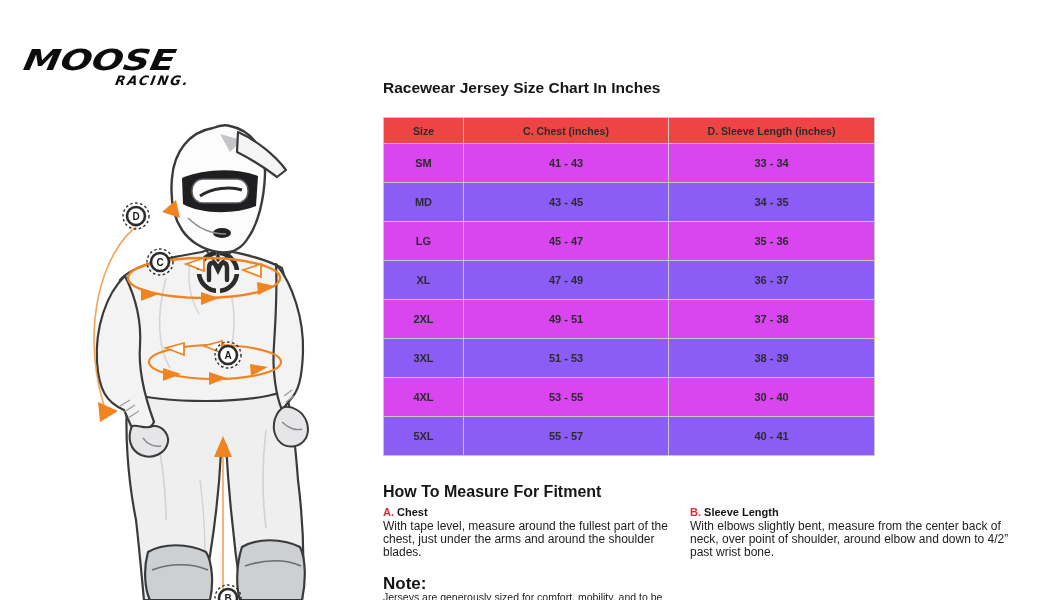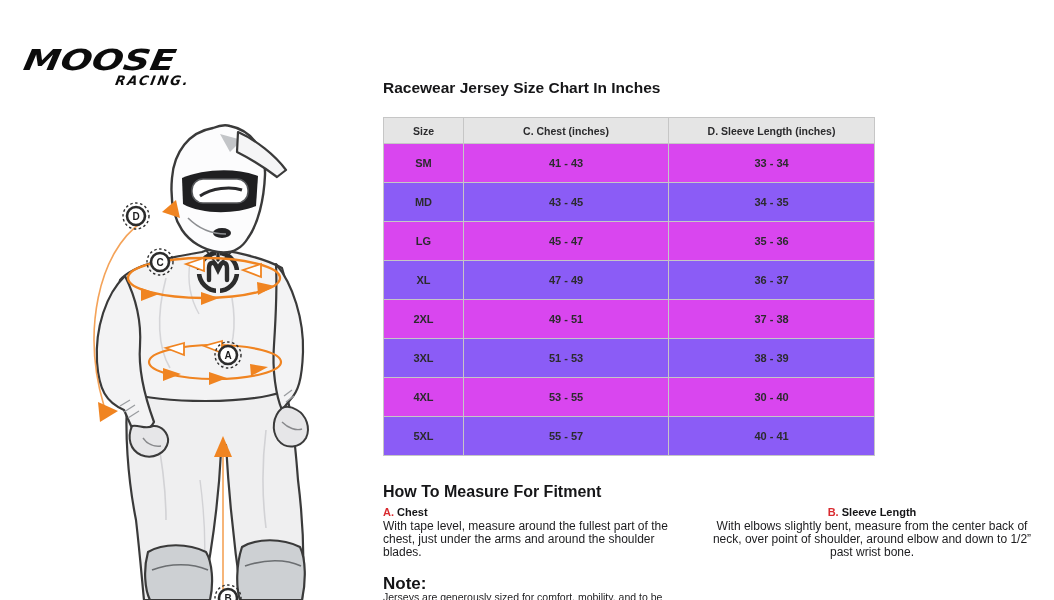--- a/index.html
+++ b/index.html
@@ -26,30 +26,30 @@
   
   .rider { position:absolute; left:70px; top:100px; width:290px; height:500px; }
   
   .content { position:absolute; left:383px; top:78px; width:660px; }
   .chart-title { font-size:15.5px; font-weight:bold; color:#161618; line-height:19px; margin-bottom:20px; }
   table.size-table { border-collapse:collapse; width:491px; table-layout:fixed; }
   .size-table th, .size-table td {
     border:1px solid #c6c6c6; text-align:center; vertical-align:middle;
     font-weight:bold; color:#2b2b2d;
   }
-  .size-table thead th { height:26px; background:#e5e5e5; font-size:10.5px; }
+  .size-table thead th { height:26px; background:#ef4444; font-size:10.5px; }
   .size-table td { height:39px; font-size:11px; background:#8b5cf6; }
   .size-table tr.alt td { background:#d946ef; }
   .col-size { width:80px; }
   .col-chest { width:205px; }
   .col-sleeve { width:206px; }
   .fitment-title { font-size:16px; font-weight:bold; color:#161618; line-height:19px; margin-top:26px; }
   .fit-cols { display:flex; margin-top:4px; }
   .fit-col-a { width:295px; }
-  .fit-col-b { width:330px; margin-left:29px;text-align:center; }
+  .fit-col-b { width:330px; margin-left:12px; }
   .fit-label { font-size:11px; font-weight:bold; color:#141416; line-height:14px; }
   .red-letter { color:#d92b30; }
   .fit-text { font-size:12px; line-height:13px; color:#1c1c1e; margin-top:1px; }
   .note-block { margin-top:18px; width:300px; }
   .note-label { font-size:17px; font-weight:bold; line-height:14px; color:#141416; }
   .note-text { font-size:10.5px; line-height:13px; color:#1c1c1e; }
 </style>
 </head>
 <body>
 
@@ -245,21 +245,21 @@
           <span class="red-letter">A.</span>
           <span>Chest</span>
         </div>
         <div class="fit-text">With tape level, measure around the fullest part of the chest, just under the arms and around the shoulder blades.</div>
       </div>
       <div class="fit-col-b">
         <div class="fit-label">
           <span class="red-letter">B.</span>
           <span>Sleeve Length</span>
         </div>
-        <div class="fit-text">With elbows slightly bent, measure from the center back of neck, over point of shoulder, around elbow and down to 1/2” past wrist bone.</div>
+        <div class="fit-text">With elbows slightly bent, measure from the center back of neck, over point of shoulder, around elbow and down to 4/2” past wrist bone.</div>
       </div>
     </div>
 
     <div class="note-block">
       <div class="note-label">Note:</div>
       <div class="note-text">Jerseys are generously sized for comfort, mobility, and to be</div>
     </div>
   </div>
 </div>
 

